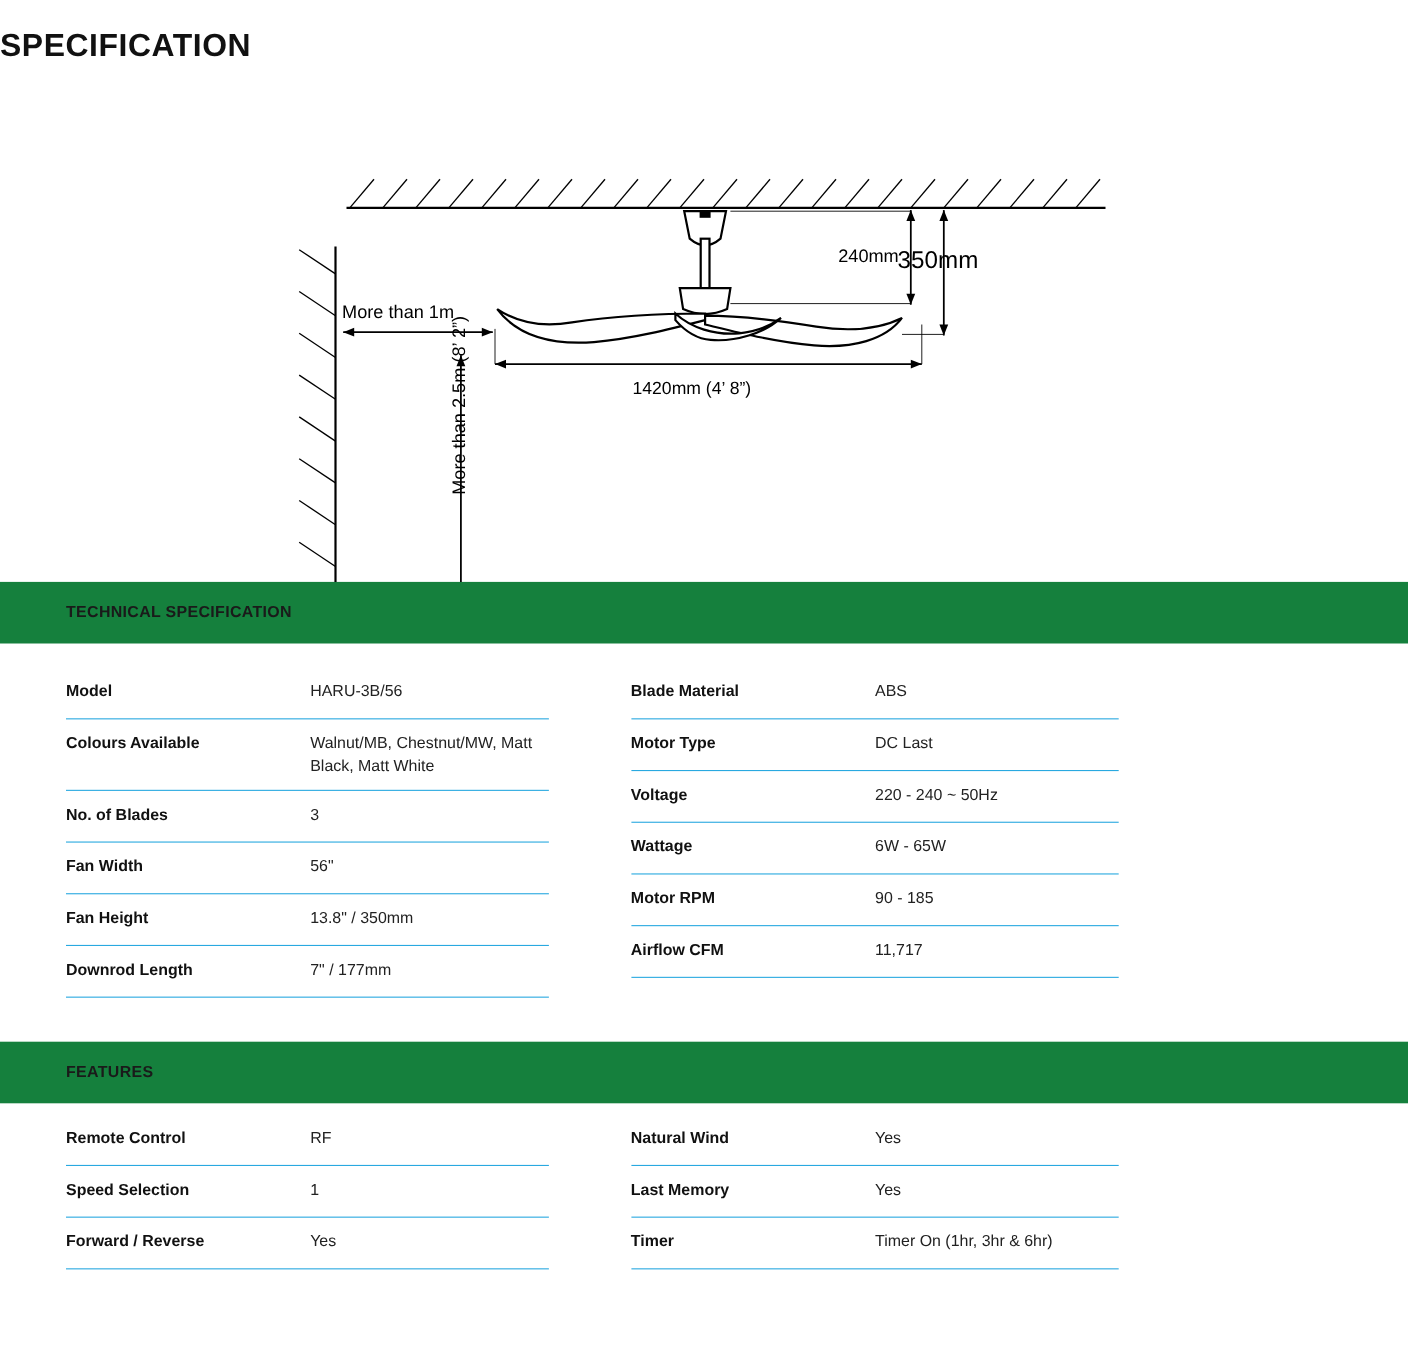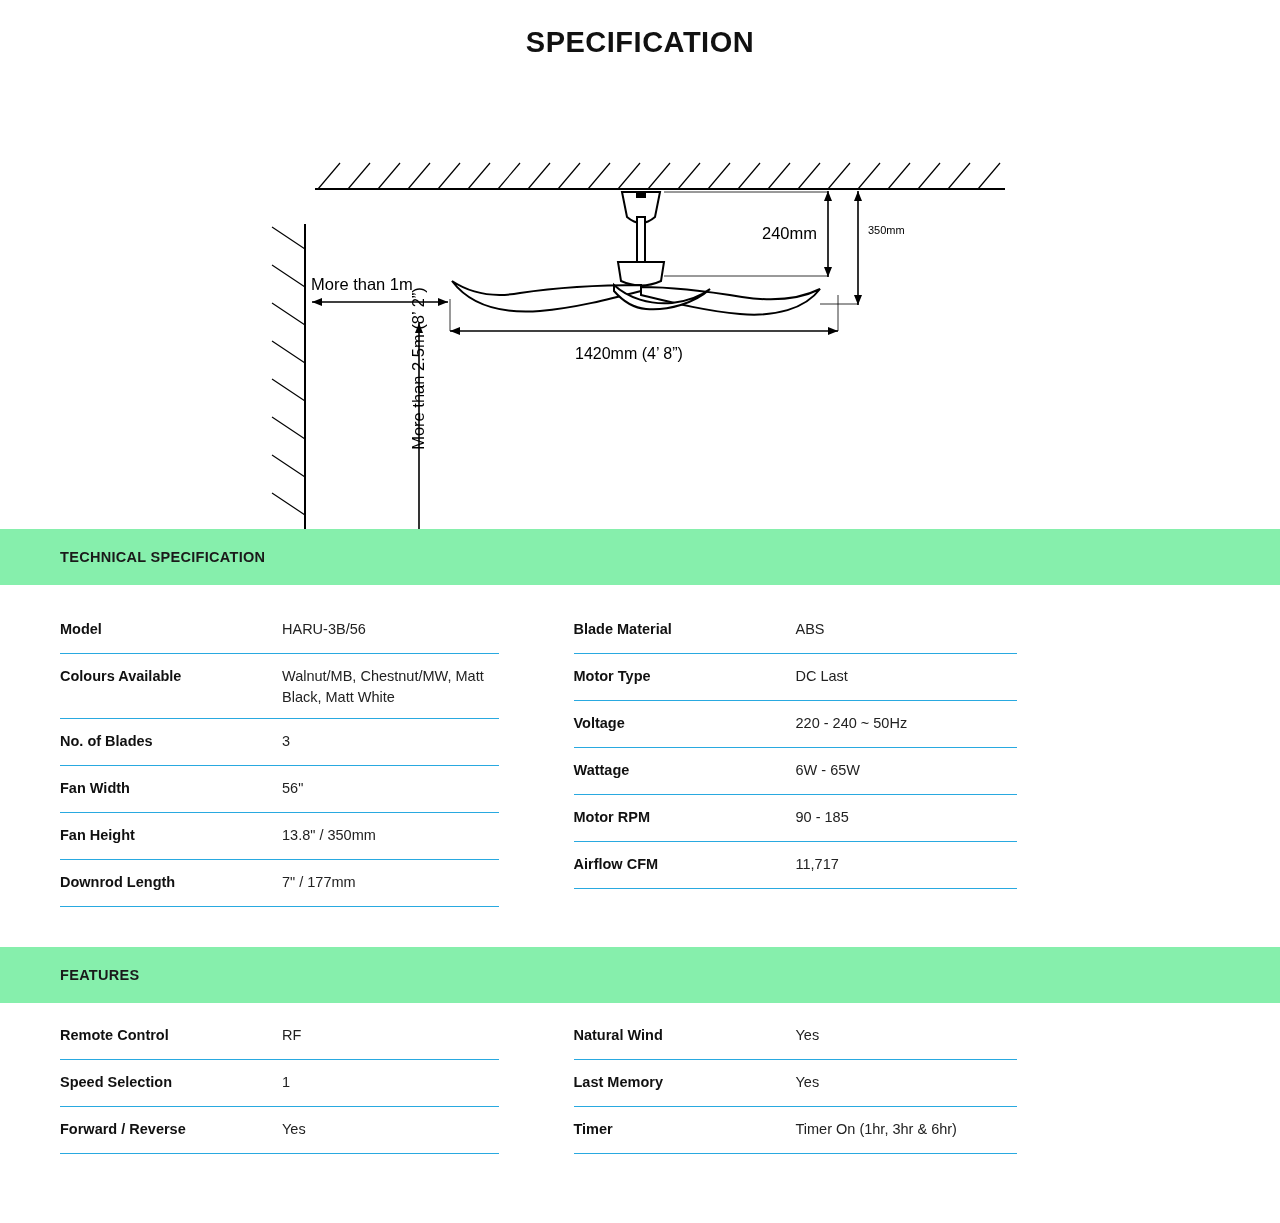--- a/index.html
+++ b/index.html
@@ -9,37 +9,37 @@
   }
   body {
     width: 1280px;
     height: 1223px;
     position: relative;
     font-family: "Liberation Sans", sans-serif;
     color: #000000;
     overflow: hidden;
   }
   .page-title {
-    text-align: center;
+    text-align: left;
     font-size: 29px;
     font-weight: bold;
     letter-spacing: 0.5px;
     margin: 26px 0 0 0;
     color: #111;
   }
   .diagram-wrap {
     position: relative;
     width: 1178px;
     height: 470px;
   }
   .diagram-wrap svg {
     display: block;
   }
   .section-band {
-    background: #86efac;
+    background: #15803d;
     height: 56px;
     display: flex;
     align-items: center;
   }
   .section-band .band-label {
     font-size: 14.5px;
     font-weight: bold;
     letter-spacing: 0.3px;
     padding-left: 60px;
     color: #1a1a1a;
@@ -172,21 +172,21 @@
     </g>
 
     <g>
       <line x1="419" y1="264" x2="419" y2="508" stroke="#000" stroke-width="1.6"></line>
       <polygon points="419,264 415,274 423,274" fill="#000"></polygon>
       <polygon points="419,508 415,498 423,498" fill="#000"></polygon>
     </g>
   </svg>
 
   <div style="position:absolute; left:762px; top:165px; font-size:16.5px;">240mm</div>
-  <div style="position:absolute; left:868px; top:165px; font-size:11px;">350mm</div>
+  <div style="position:absolute; left:816px; top:165px; font-size:22px;">350mm</div>
   <div style="position:absolute; left:311px; top:216px; font-size:16.5px;">More than 1m</div>
   <div style="position:absolute; left:575px; top:286px; font-size:16px;">1420mm  (4’ 8”)</div>
   <div style="position:absolute; left:328px; top:300px; width:180px; font-size:16.5px; transform:rotate(-90deg); transform-origin:center center; text-align:center;">More than 2.5m (8’ 2”)</div>
 </div>
 
 <div class="section-band">
   <div class="band-label">TECHNICAL SPECIFICATION</div>
 </div>
 
 <div class="spacer-sm"></div>

